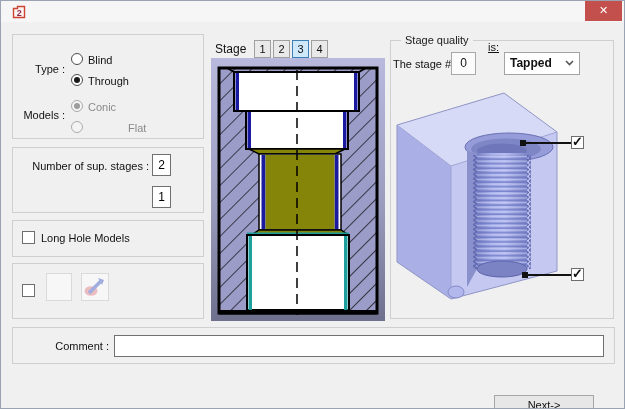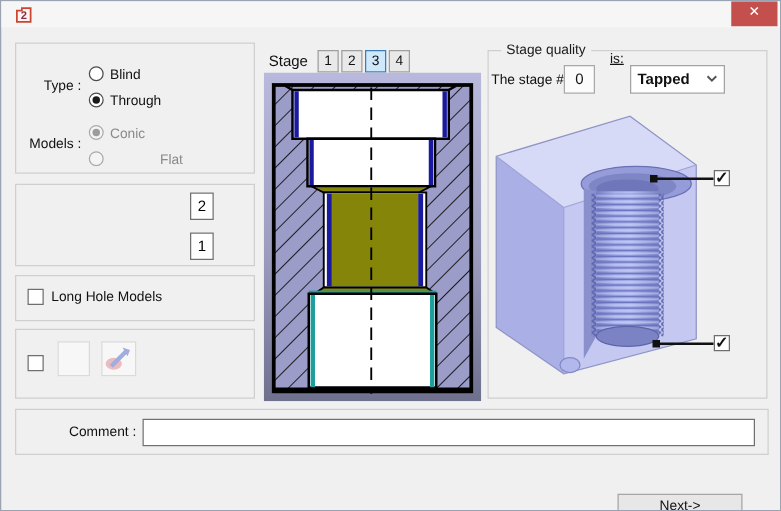--- a/index.html
+++ b/index.html
@@ -66,20 +66,21 @@
   <div class="lbl" style="left:87px;top:53px;">Blind</div>
   <span class="radio sel" style="left:70px;top:73px;"></span>
   <div class="lbl" style="left:87px;top:74px;">Through</div>
   <div class="lbl r-align" style="left:16px;top:108px;width:48px;">Models :</div>
   <span class="radio dis sel" style="left:70px;top:99px;"></span>
   <div class="lbl dis" style="left:87px;top:100px;">Conic</div>
   <span class="radio dis" style="left:70px;top:120px;"></span>
   <div class="lbl dis" style="left:87px;top:121px;margin-left:40px;">Flat</div>
 
   <div class="grp" style="left:11px;top:146px;width:192px;height:66px;"></div>
+  <div class="lbl r-align" style="left:15px;top:159px;width:133px;">Number of sup. stages :</div>
   <input class="tin center" style="left: 151px; top: 153px; width: 19px; height: 22px;" value="2">
   <input class="tin center" style="left: 151px; top: 185px; width: 19px; height: 22px;" value="1">
 
   <div class="grp" style="left:11px;top:219px;width:192px;height:37px;"></div>
   <span class="cb" style="left:21px;top:230px;"></span>
   <div class="lbl" style="left:40px;top:231px;">Long Hole Models</div>
 
   <div class="grp" style="left:11px;top:262px;width:192px;height:56px;"></div>
   <span class="cb" style="left:21px;top:283px;"></span>
   <div class="flatbtn" style="left:45px;top:272px;width:26px;height:28px;"></div>

